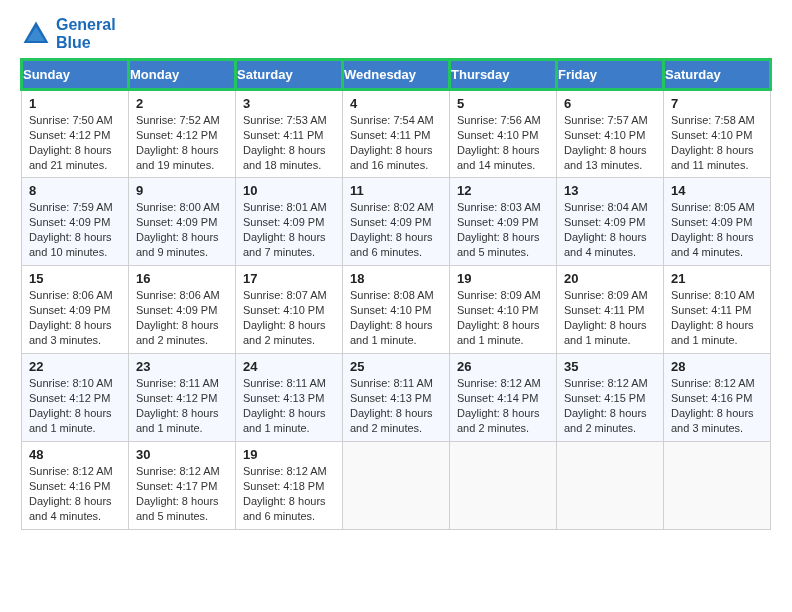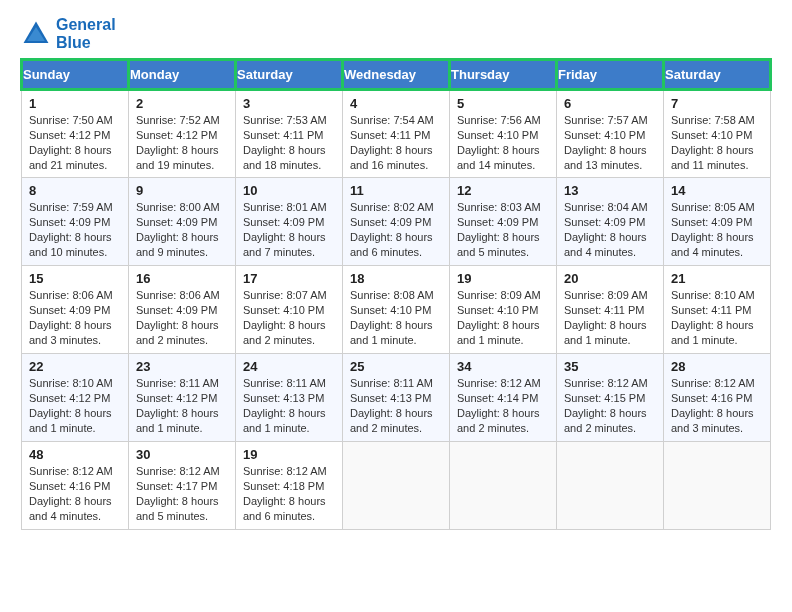--- a/index.html
+++ b/index.html
@@ -218,21 +218,21 @@
           </td>
           <td>
             <span class="day-number">24</span>
             <div class="cell-text">Sunrise: 8:11 AM<br>Sunset: 4:13 PM<br>Daylight: 8 hours<br>and 1 minute.</div>
           </td>
           <td>
             <span class="day-number">25</span>
             <div class="cell-text">Sunrise: 8:11 AM<br>Sunset: 4:13 PM<br>Daylight: 8 hours<br>and 2 minutes.</div>
           </td>
           <td>
-            <span class="day-number">34</span>
+            <span class="day-number">26</span>
             <div class="cell-text">Sunrise: 8:12 AM<br>Sunset: 4:14 PM<br>Daylight: 8 hours<br>and 2 minutes.</div>
           </td>
           <td>
             <span class="day-number">35</span>
             <div class="cell-text">Sunrise: 8:12 AM<br>Sunset: 4:15 PM<br>Daylight: 8 hours<br>and 2 minutes.</div>
           </td>
           <td>
             <span class="day-number">28</span>
             <div class="cell-text">Sunrise: 8:12 AM<br>Sunset: 4:16 PM<br>Daylight: 8 hours<br>and 3 minutes.</div>
           </td>

